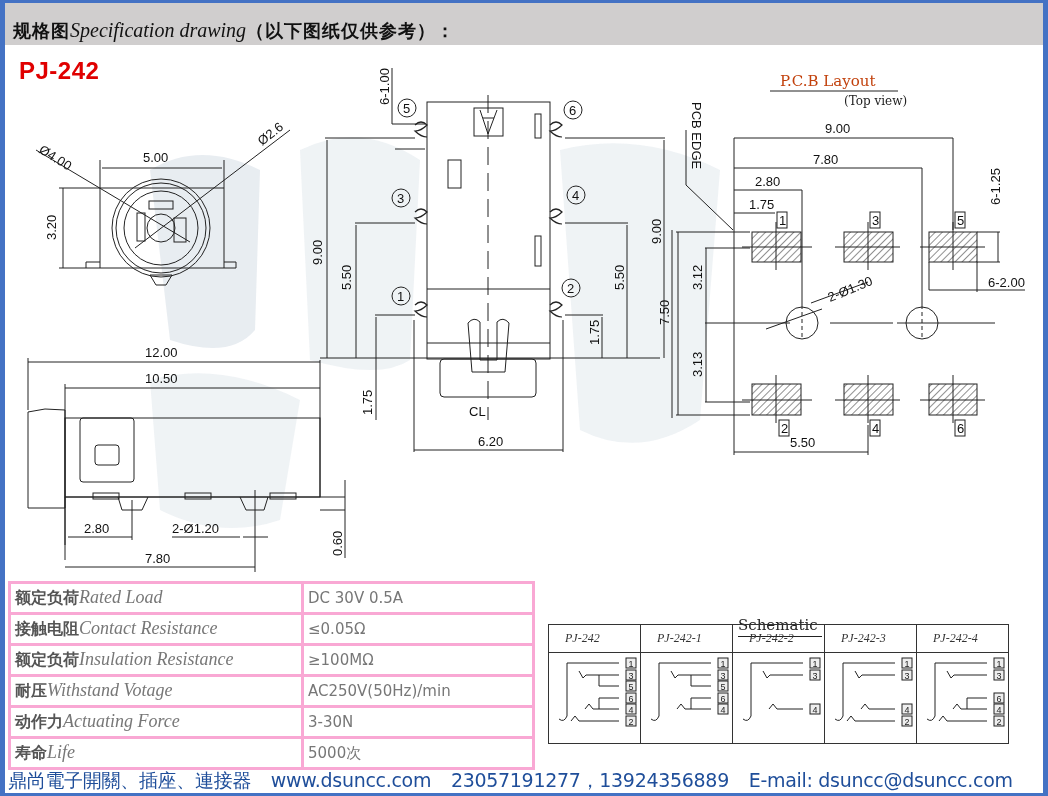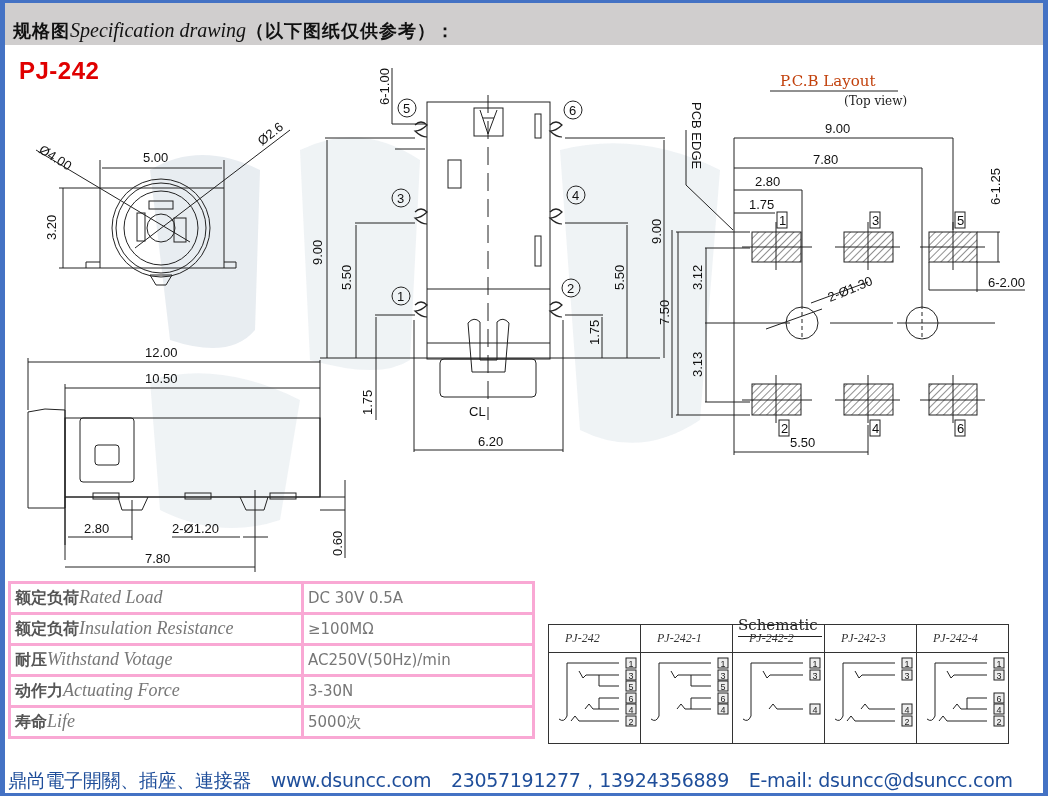--- a/index.html
+++ b/index.html
@@ -262,20 +262,24 @@
 </svg>
 
 <div class="pcb-title">P.C.B Layout</div>
 <div class="pcb-sub">(Top view)</div>
 
 <table class="specs">
   <tbody>
       <tr>
         <td class="k"><span class="cn">额定负荷</span><span class="en">Rated Load</span></td>
         <td class="v">DC 30V 0.5A</td>
+      </tr>
+  <tr>
+        <td class="k"><span class="cn">接触电阻</span><span class="en">Contact Resistance</span></td>
+        <td class="v">≤0.05Ω</td>
       </tr>
   <tr>
         <td class="k"><span class="cn">额定负荷</span><span class="en">Insulation Resistance</span></td>
         <td class="v">≥100MΩ</td>
       </tr>
   <tr>
         <td class="k"><span class="cn">耐压</span><span class="en">Withstand Votage</span></td>
         <td class="v">AC250V(50Hz)/min</td>
       </tr>
   <tr>

